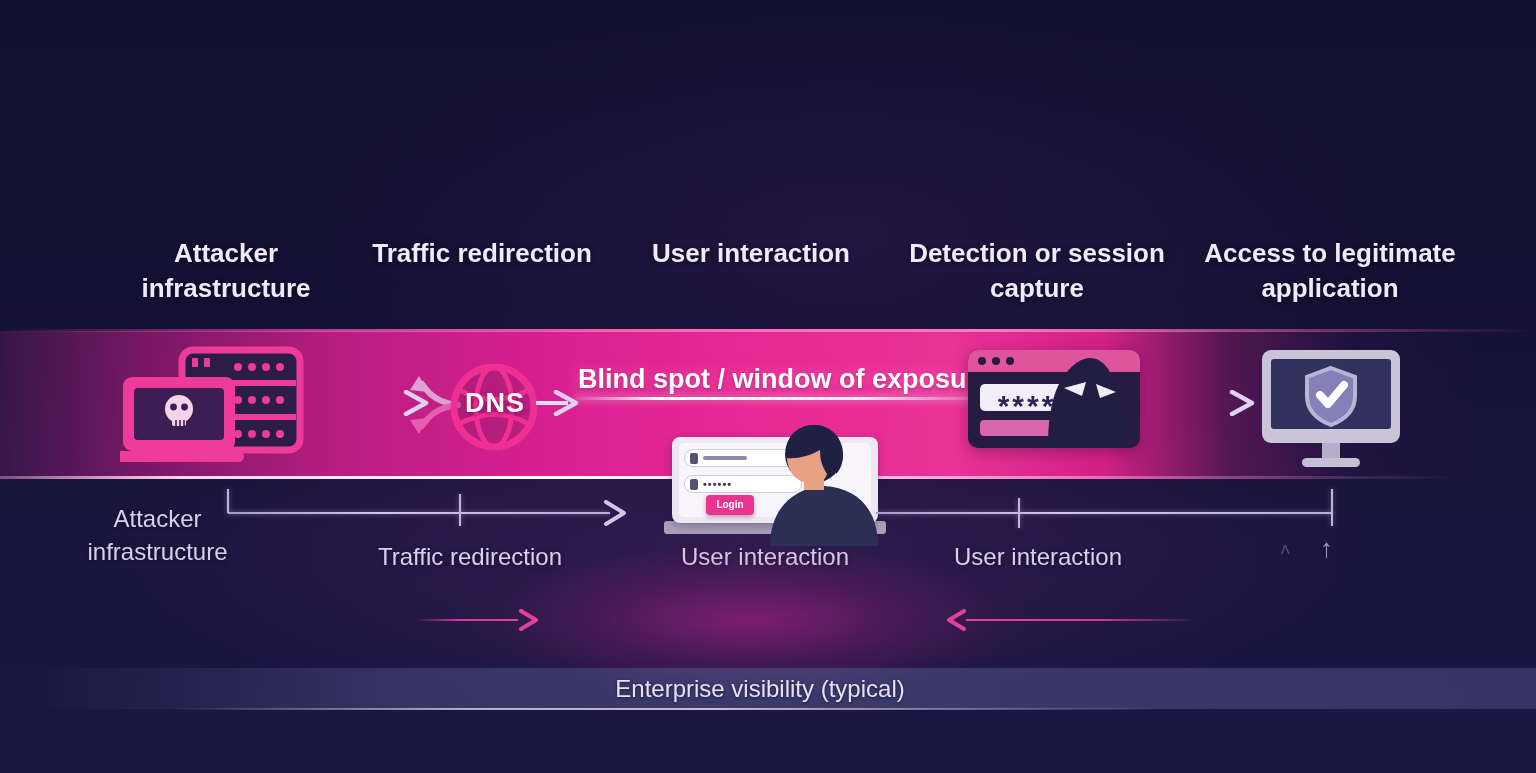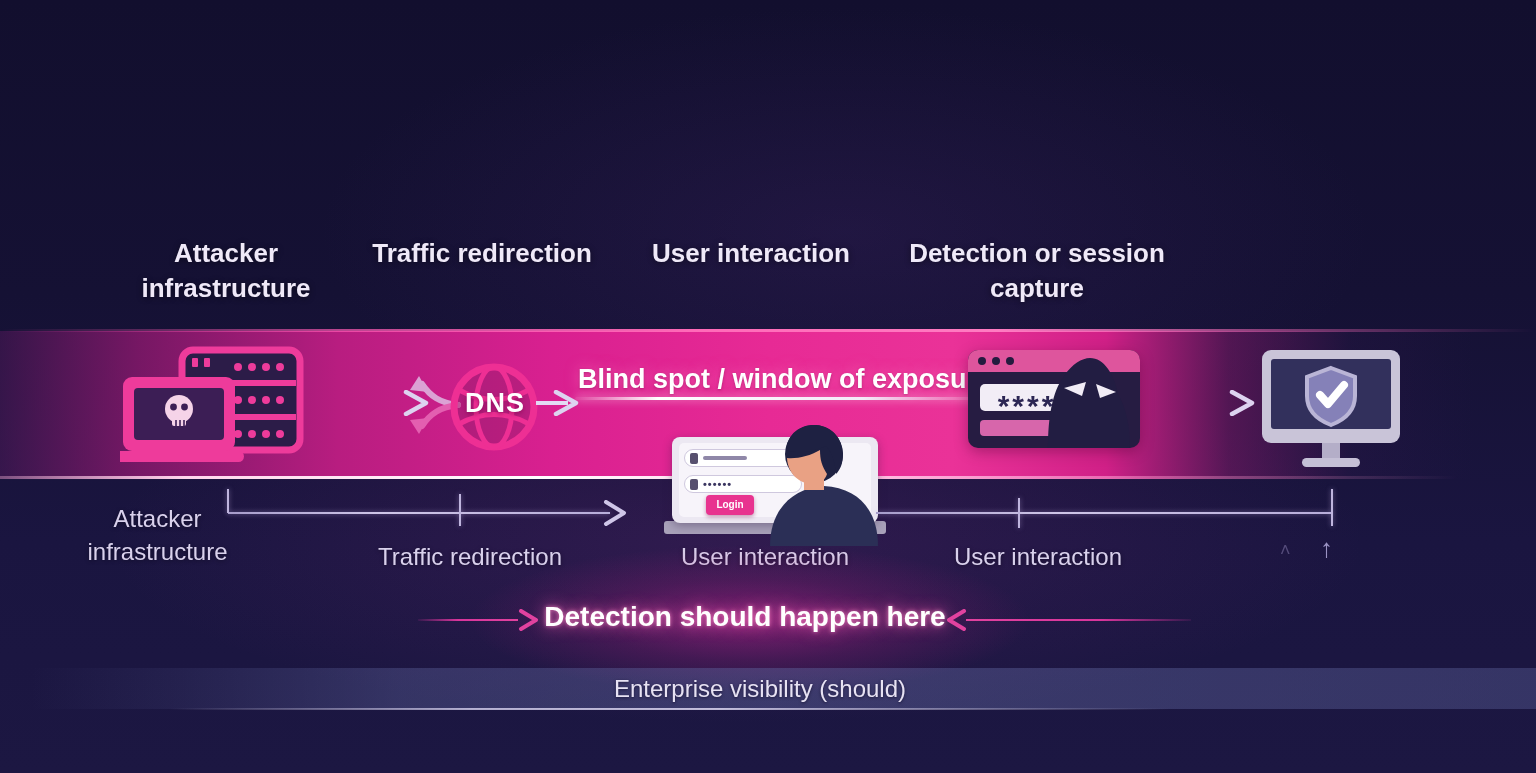--- a/index.html
+++ b/index.html
@@ -137,20 +137,21 @@
 </style>
 </head>
 <body>
 
 <div id="stage">
 
   <div class="stage-header" style="left:96px;width:260px;">Attacker infrastructure</div>
   <div class="stage-header" style="left:372px;width:220px;">Traffic redirection</div>
   <div class="stage-header" style="left:641px;width:220px;">User interaction</div>
   <div class="stage-header" style="left:907px;width:260px;">Detection or session capture</div>
+  <div class="stage-header" style="left:1170px;width:320px;">Access to legitimate application</div>
 
   <div class="band"></div>
   <div class="band-top-line"></div>
   <div class="band-bottom-line"></div>
 
   <div class="blind-label">Blind spot / window of exposure</div>
   <div class="blind-underline"></div>
 
   <svg class="abs" style="left:120px;top:346px;" width="195" height="118" viewBox="0 0 195 118">
 
@@ -293,26 +294,25 @@
   <div class="tl-label" style="left:55px;top:502px;width:205px;line-height:33px;">Attacker infrastructure</div>
   <div class="tl-label" style="left:360px;top:543px;width:220px;">Traffic redirection</div>
   <div class="tl-label" style="left:665px;top:543px;width:200px;">User interaction</div>
   <div class="tl-label" style="left:938px;top:543px;width:200px;">User interaction</div>
 
   <div class="det-glow"></div>
   <div class="det-line" style="left:418px;top:619px;width:100px;"></div>
   <svg class="abs" style="left:516px;top:609px;" width="24" height="22" viewBox="0 0 24 22">
     <path d="M5 2 L20 11 L5 20" fill="none" stroke="#e1429f" stroke-width="4" stroke-linecap="round" stroke-linejoin="round"></path>
   </svg>
-  <div class="det-should">Detection should happen here</div>
   <svg class="abs" style="left:945px;top:609px;" width="24" height="22" viewBox="0 0 24 22">
     <path d="M19 2 L4 11 L19 20" fill="none" stroke="#e1429f" stroke-width="4" stroke-linecap="round" stroke-linejoin="round"></path>
   </svg>
   <div class="det-line rtl" style="left:966px;top:619px;width:225px;"></div>
 
   <div class="up-arrow faint" style="left:1280px;top:540px;">˄</div>
   <div class="up-arrow" style="left:1320px;top:533px;">↑</div>
 
   <div class="ent-bar"></div>
   <div class="ent-bottom-line"></div>
-  <div class="ent-label">Enterprise visibility (should)</div>
+  <div class="ent-label">Enterprise visibility (typical)</div>
 
 </div>
 
 </body></html>

